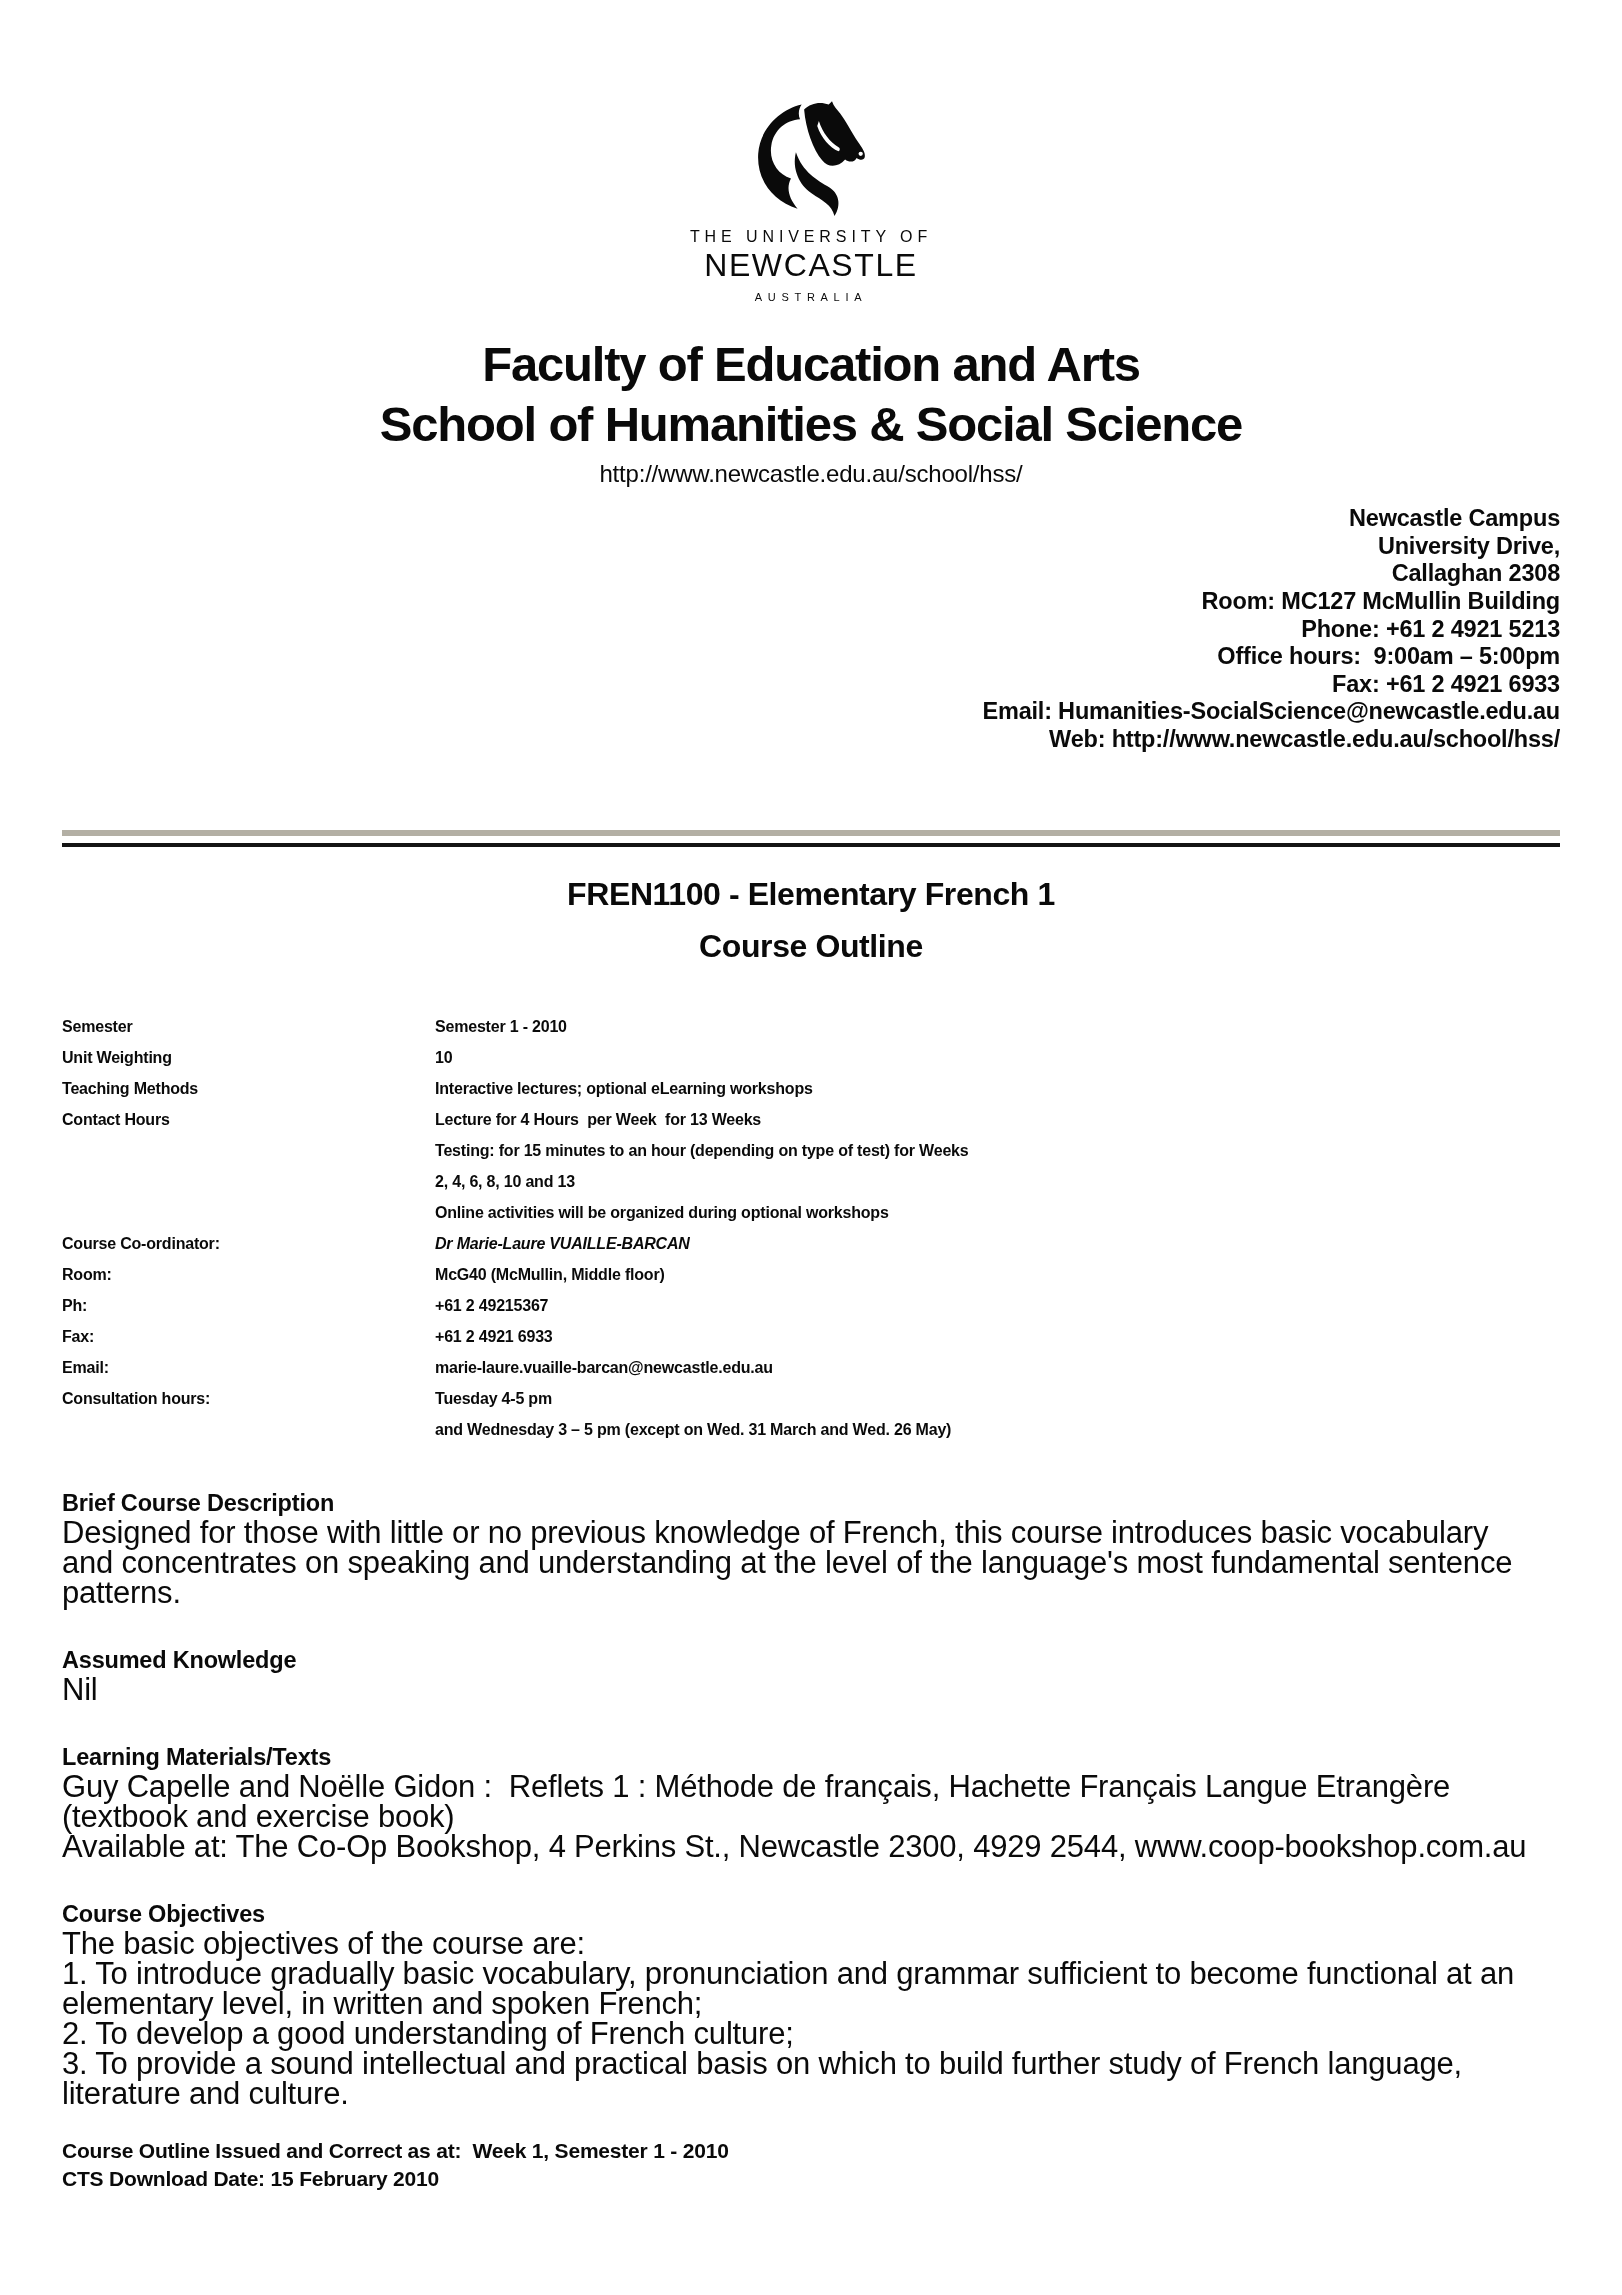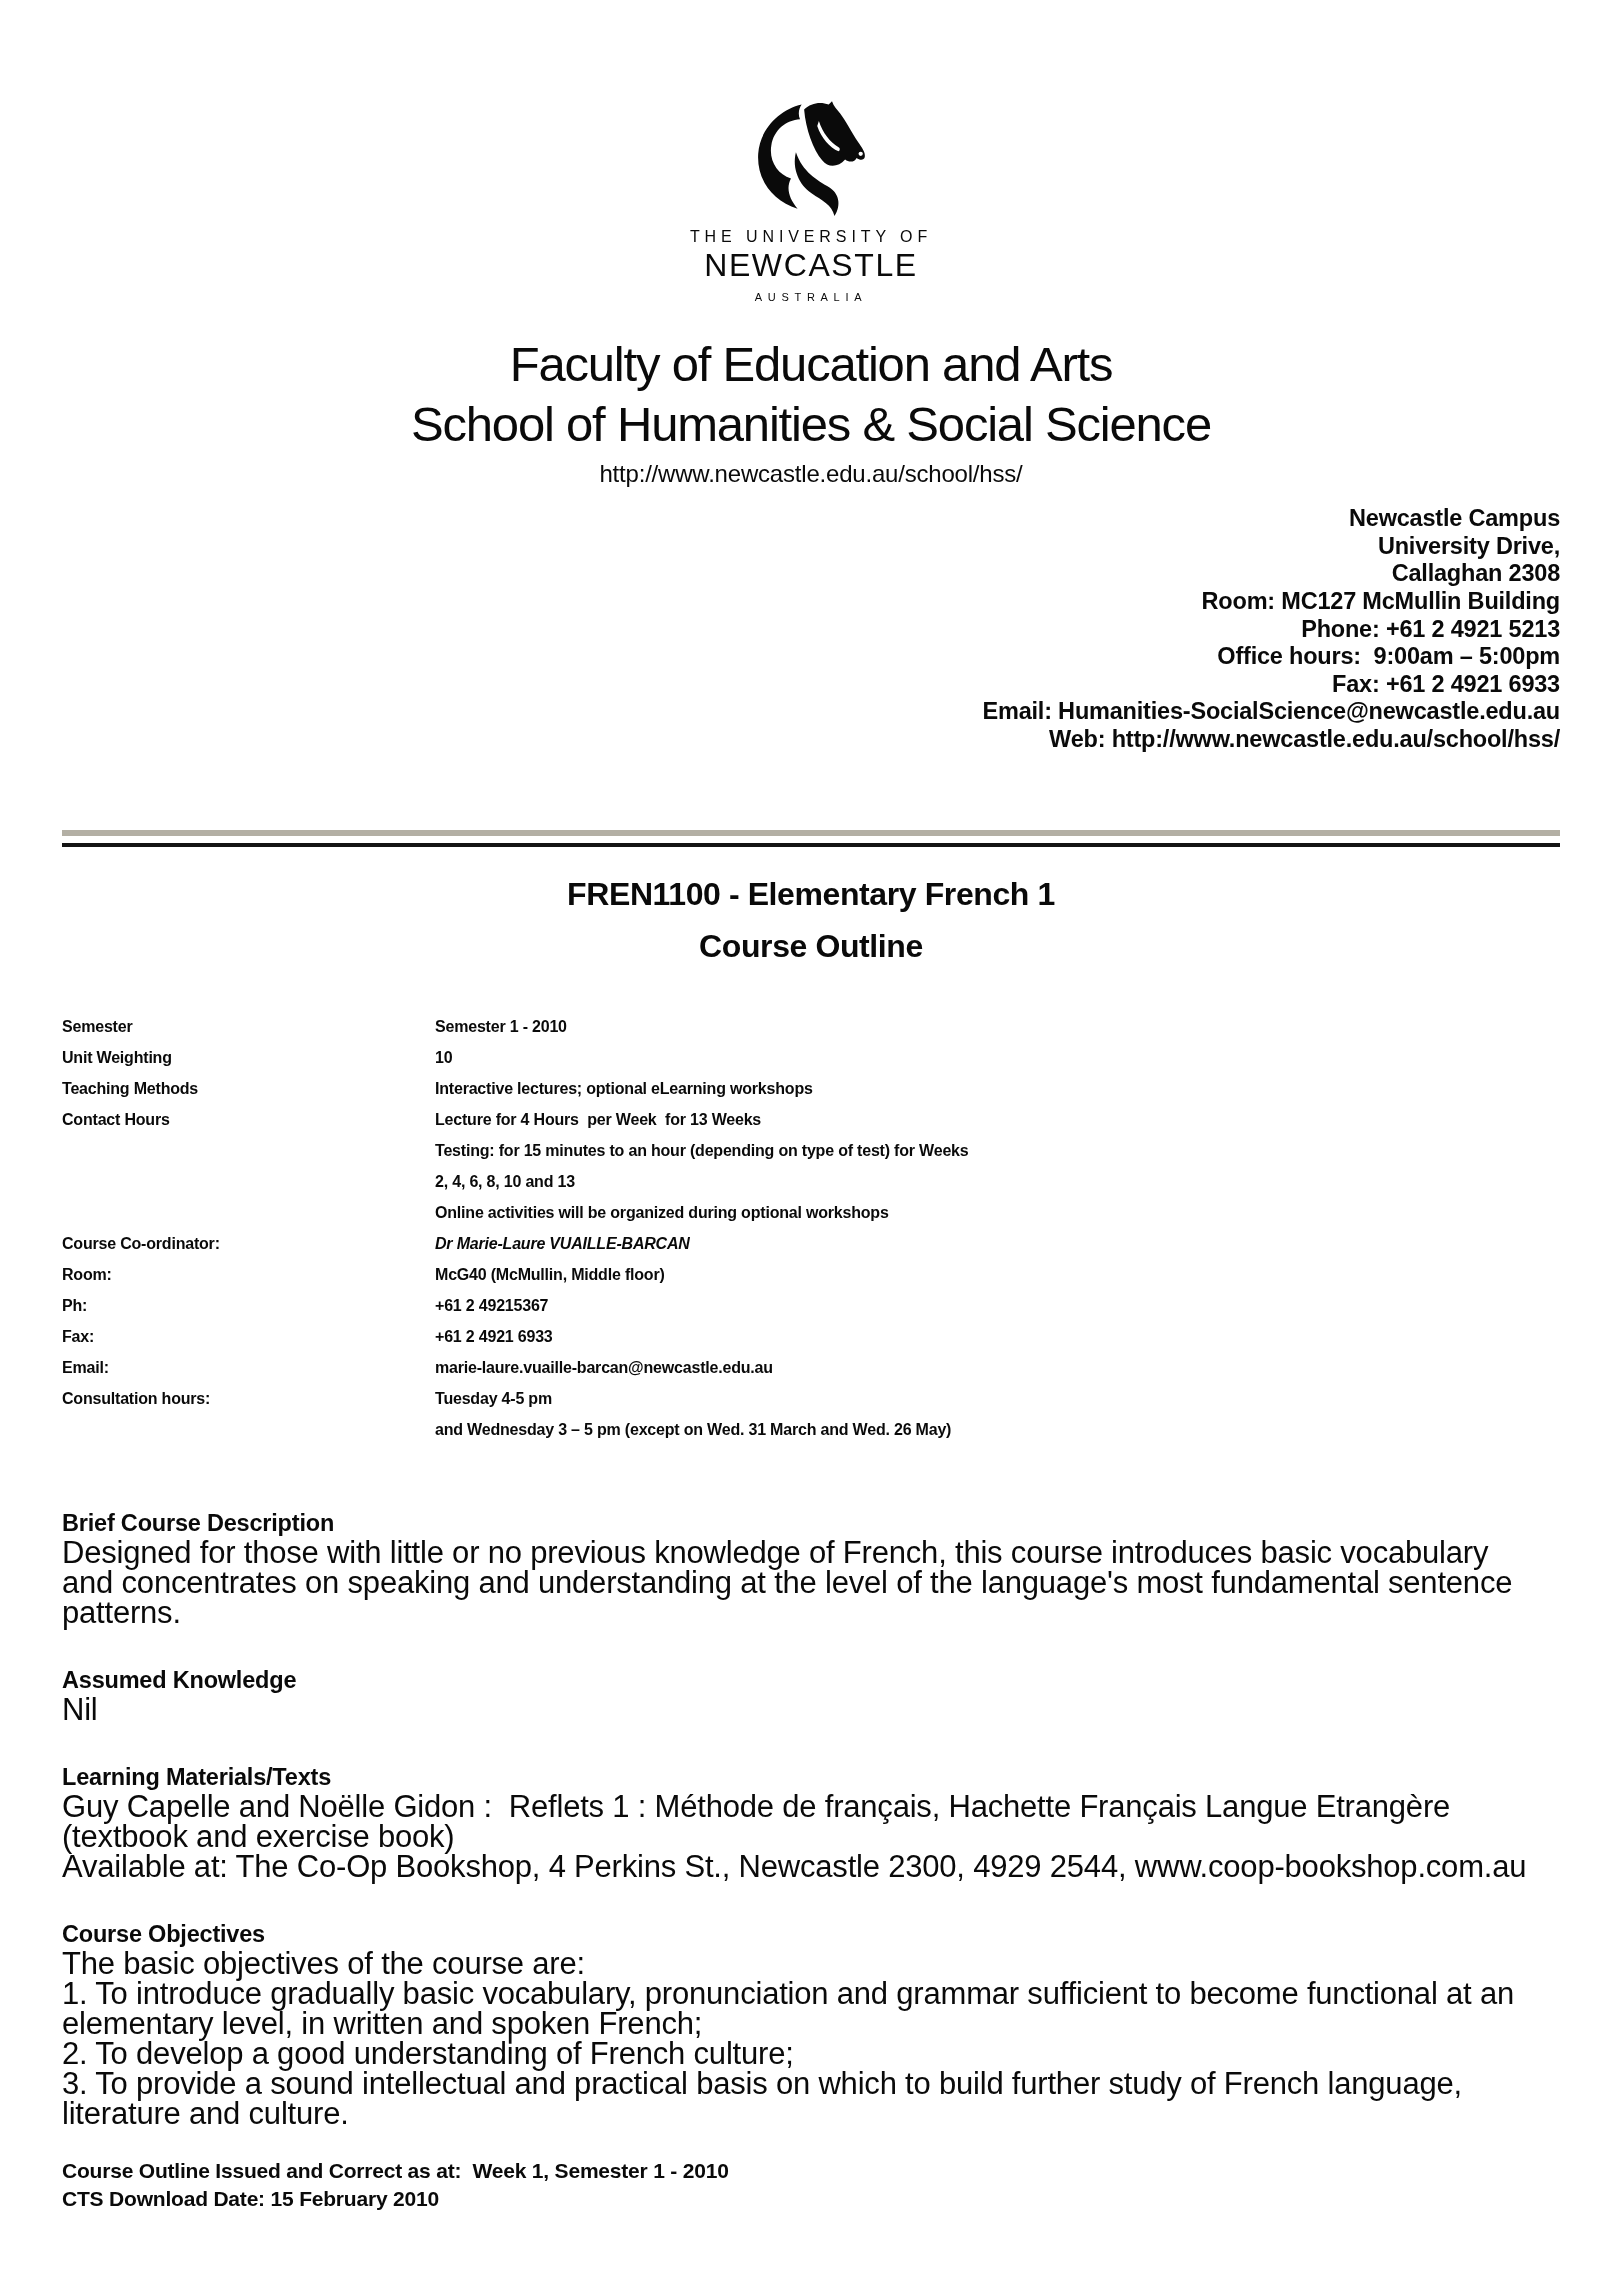--- a/index.html
+++ b/index.html
@@ -14,21 +14,21 @@
   .page { width:1622px; height:2295px; box-sizing:border-box; padding:0 62px; overflow:hidden; }
 
   
   .logo-block { margin-top:101px; text-align:center; }
   .logo-svg { width:123px; height:122px; display:block; margin:0 auto; }
   .logo-line1 { font-size:16px; letter-spacing:4.9px; margin-top:4.9px; font-weight:500; }
   .logo-line2 { font-size:32px; letter-spacing:1.6px; margin-top:0.8px; font-weight:500; }
   .logo-line3 { font-size:11px; letter-spacing:5.7px; margin-top:7px; font-weight:500; }
 
   
-  .faculty-title { text-align:center; font-size:49px; line-height:60px; font-weight:400; letter-spacing:-1.2px; margin-top:31px; }
+  .faculty-title { text-align:center; font-size:49px; line-height:60px; font-weight:700; letter-spacing:-1.2px; margin-top:31px; }
   .site-url { text-align:center; font-size:24px; margin-top:6.5px; }
 
   
   .contact-block { text-align:right; margin-top:17px; }
   .contact-line { font-weight:bold; font-size:23.5px; line-height:27.6px; white-space:pre-wrap; }
 
   
   .divider { margin-top:76px; }
   .divider-gray  { height:6.5px; background:#b3afa4; }
   .divider-black { height:3.2px; background:#141414; margin-top:7.3px; }
@@ -37,21 +37,21 @@
   .course-title { text-align:center; font-weight:bold; font-size:32px; line-height:52px; margin-top:21px; letter-spacing:-0.4px; }
 
   
   .details { margin-top:39px; }
   .detail-row { display:grid; grid-template-columns:373px 1fr; }
   .detail-label, .detail-value { font-weight:bold; font-size:16px; line-height:31px; }
   .detail-value { white-space:pre-wrap; }
   .italic { font-style:italic; }
 
   
-  .sections { margin-top:63px; }
+  .sections { margin-top:43px; }
   .section + .section { margin-top:37px; }
   .section-heading { font-weight:bold; font-size:23.5px; line-height:30px; }
   .section-body { font-size:31px; line-height:30px; white-space:pre-wrap; }
 
   
   .footer { margin-top:28px; }
   .footer-line { font-weight:bold; font-size:21px; line-height:28px; white-space:pre-wrap; }
 </style>
 </head>
 <body>

